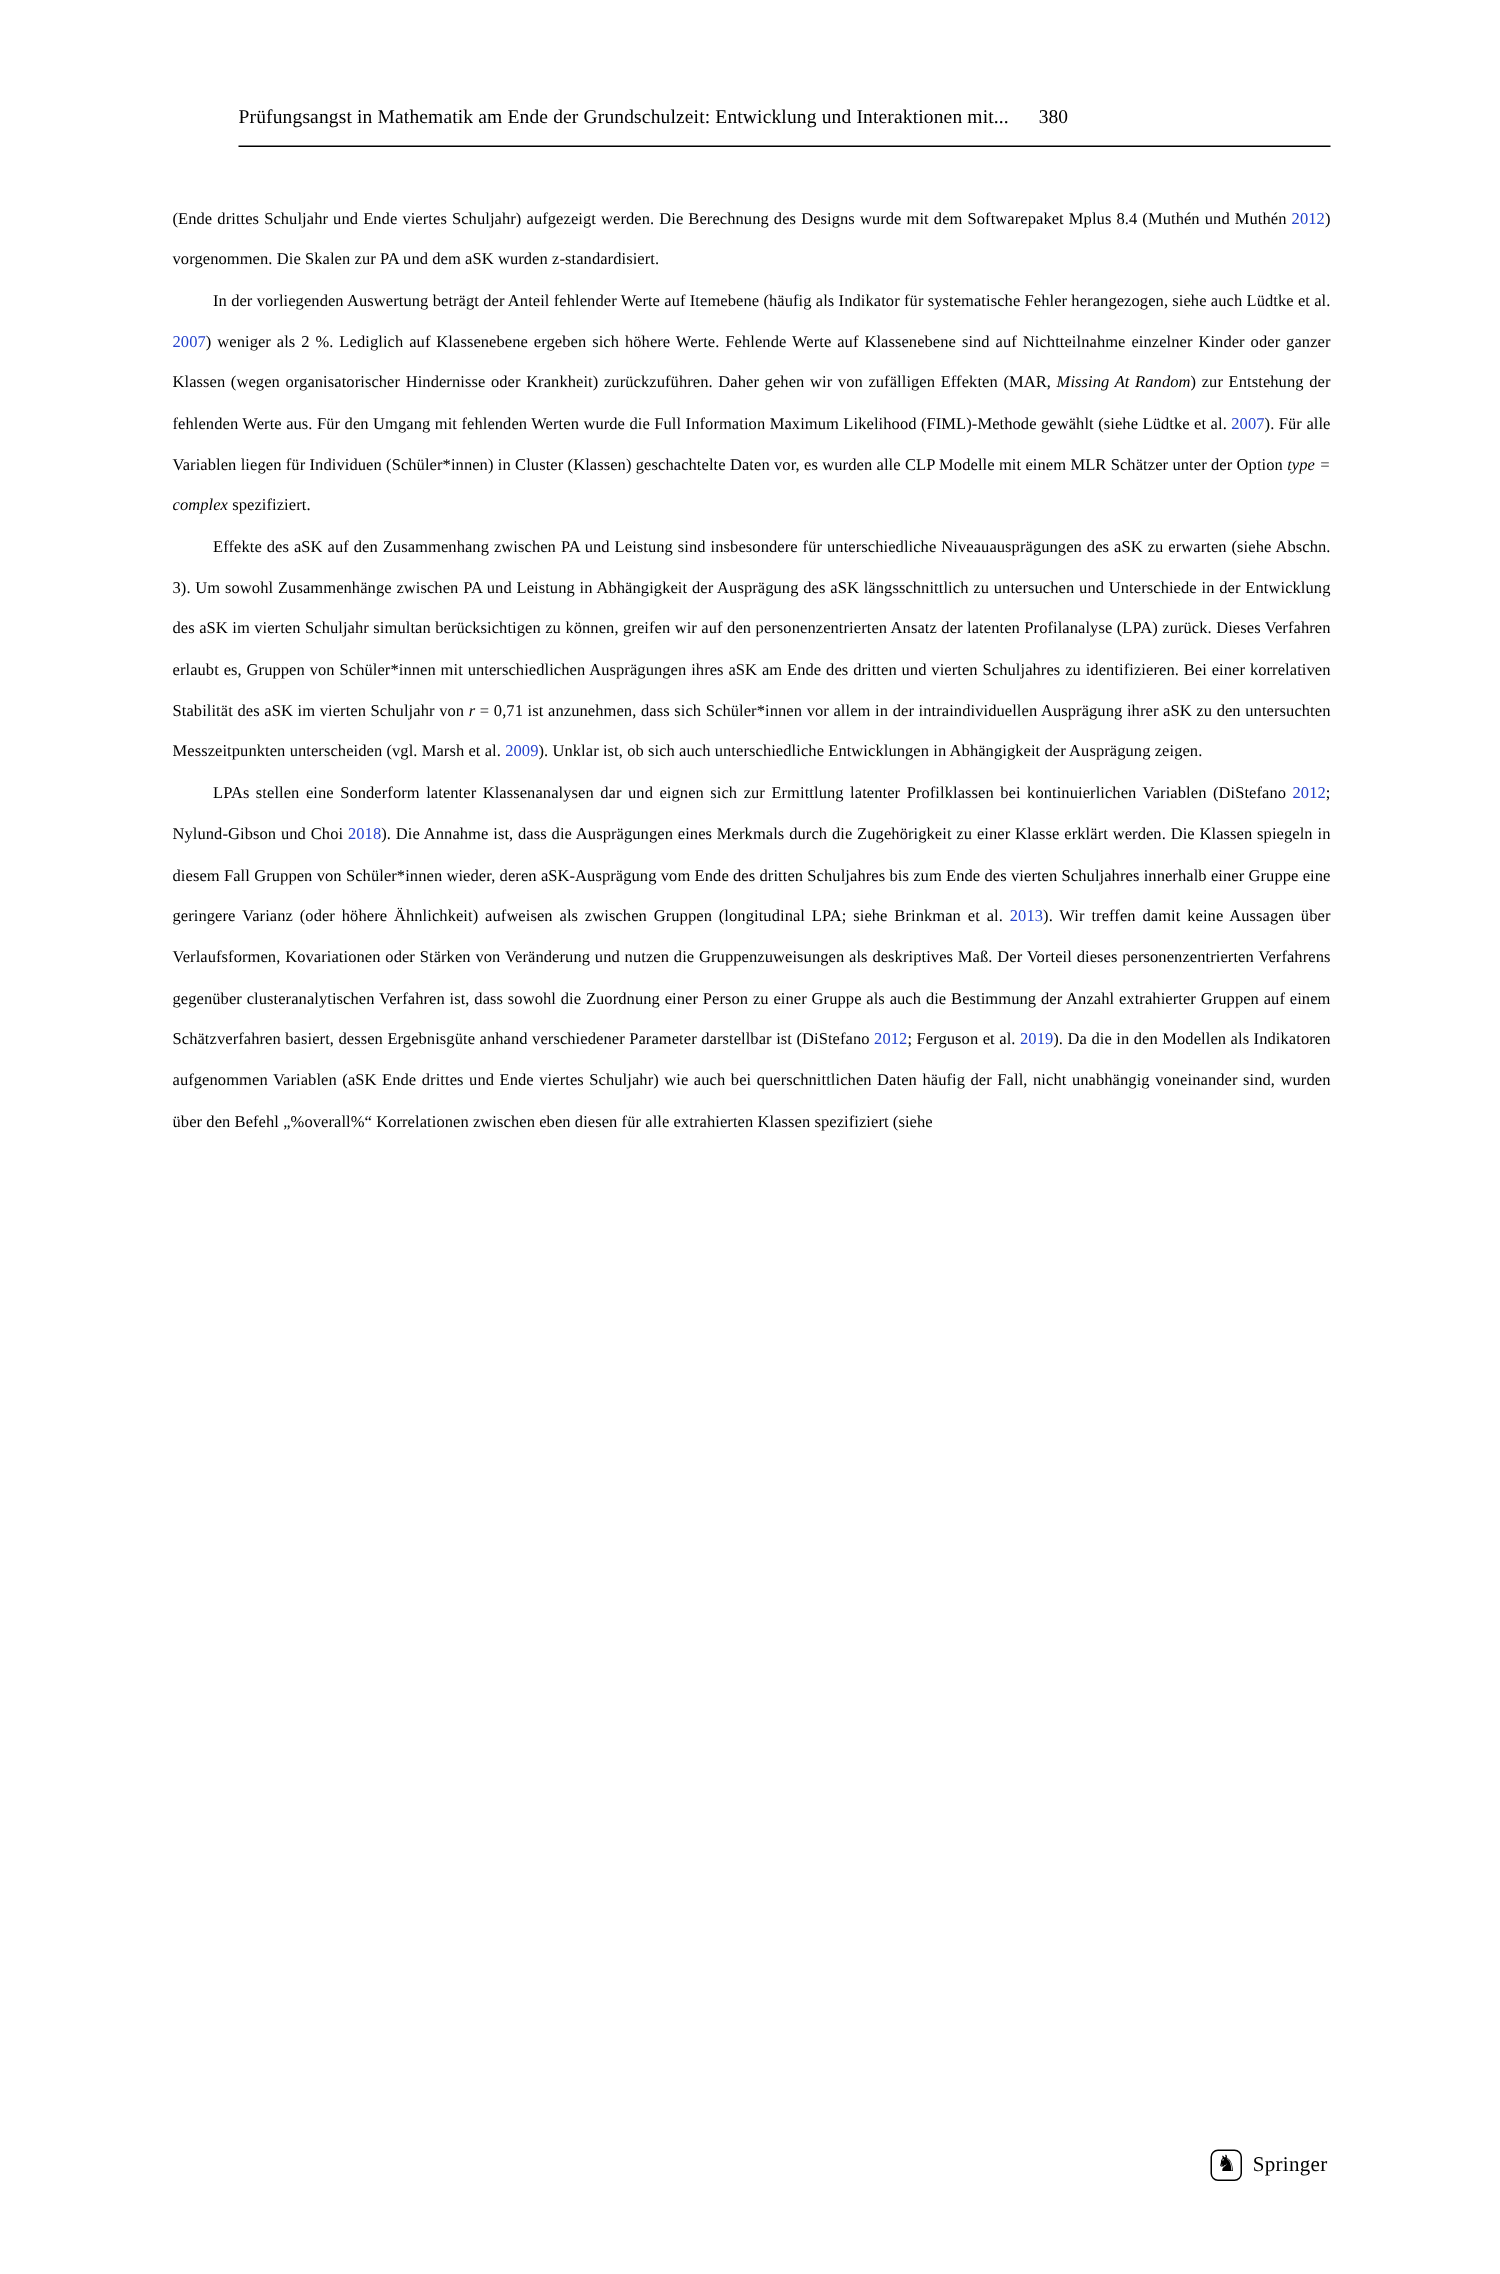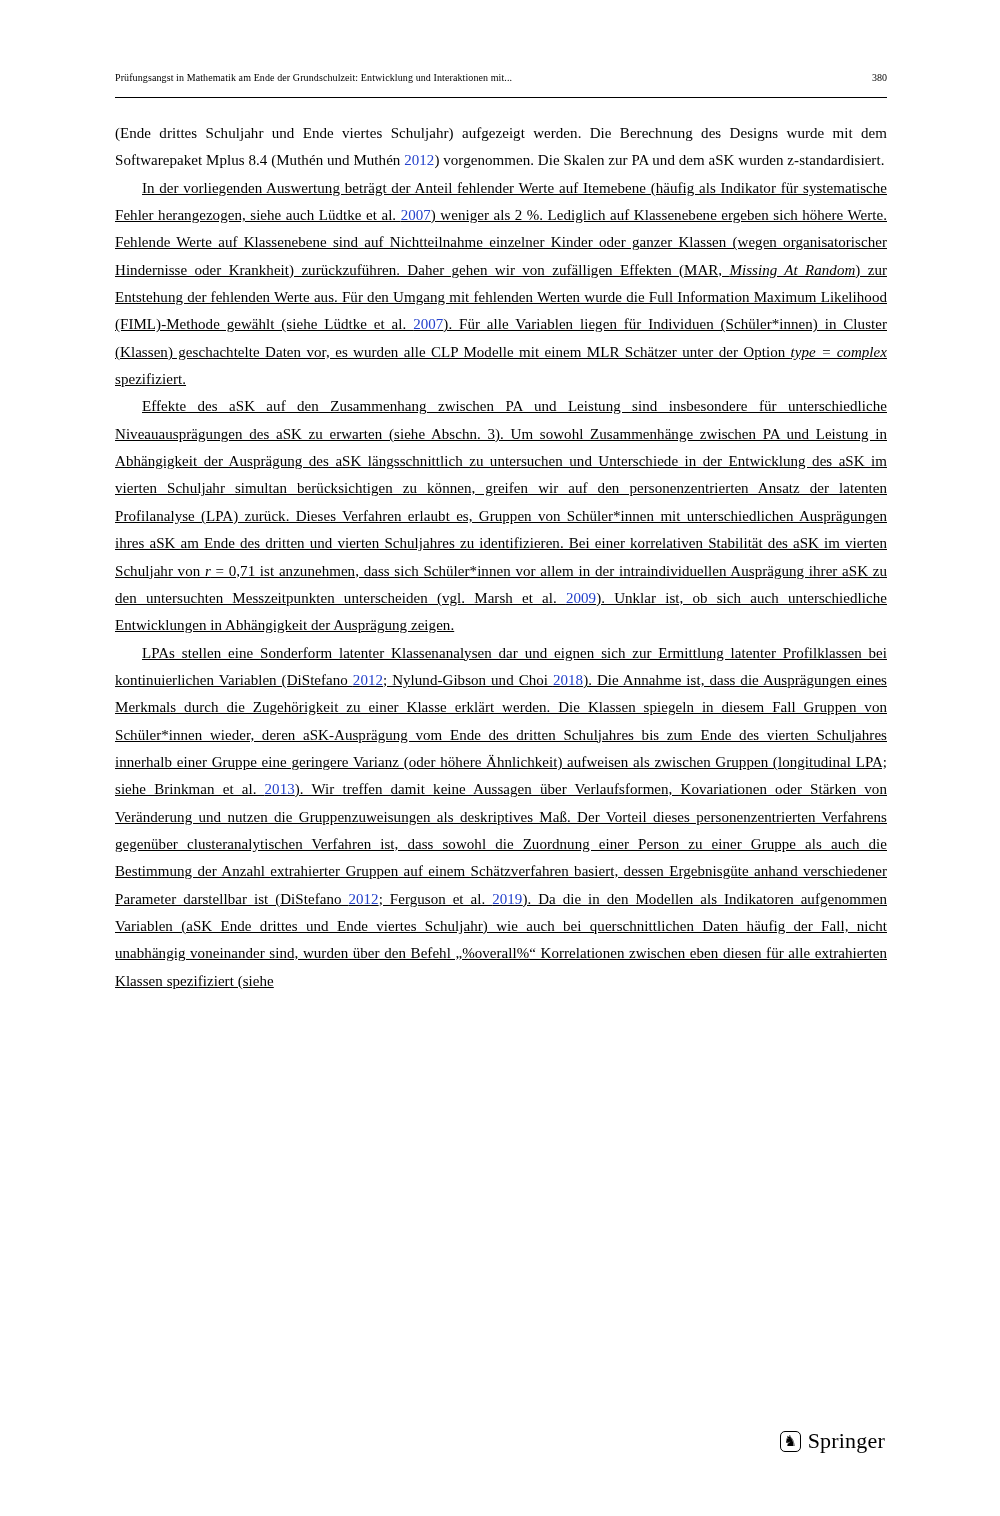--- a/index.html
+++ b/index.html
@@ -17,48 +17,48 @@
     overflow: hidden;
   }
   .content {
     position: absolute;
     left: 115px;
     top: 68px;
     width: 772px;
   }
   .running-header {
     display: flex;
-    justify-content: space-between;
+    justify-content: flex-start;
     align-items: baseline;
-    font-size: 10px;
+    font-size: 13px;
     line-height: 20px;
     padding-bottom: 9px;
     border-bottom: 1px solid #000000;
+    margin-left: 44px;
   }
   .running-header .title {
     letter-spacing: 0.1px;
   }
   .running-header .pagenum {
     padding-left: 20px;
     white-space: nowrap;
   }
   .article-body {
-    margin-top: 22px;
-    font-size: 15px;
+    margin-top: 35px;
+    font-size: 11px;
     line-height: 27.35px;
     text-align: justify;
     letter-spacing: 0.05px;
   }
   p.para {
     margin: 0;
     padding: 0;
   }
   p.para.indent {
     text-indent: 27px;
-    text-decoration: underline;
   }
   .italic {
     font-style: italic;
   }
   a.link {
     color: #2442cc;
     text-decoration: none;
     cursor: pointer;
   }
   .footer {
@@ -75,21 +75,21 @@
     border: 1.6px solid #000000;
     border-radius: 5px;
     display: inline-flex;
     align-items: center;
     justify-content: center;
     font-size: 15px;
     line-height: 1;
     box-sizing: border-box;
   }
   .springer-word {
-    font-size: 22px;
+    font-size: 14px;
     letter-spacing: 0.2px;
   }
 </style>
 </head>
 <body>
 
 <div class="page">
 
   <div class="content">
 

